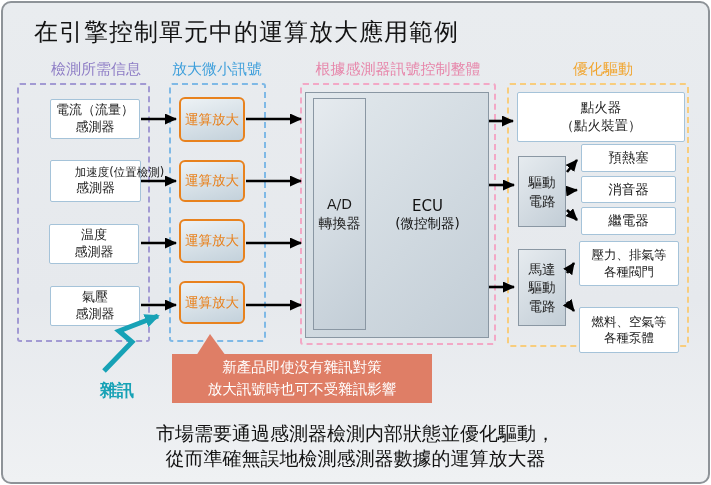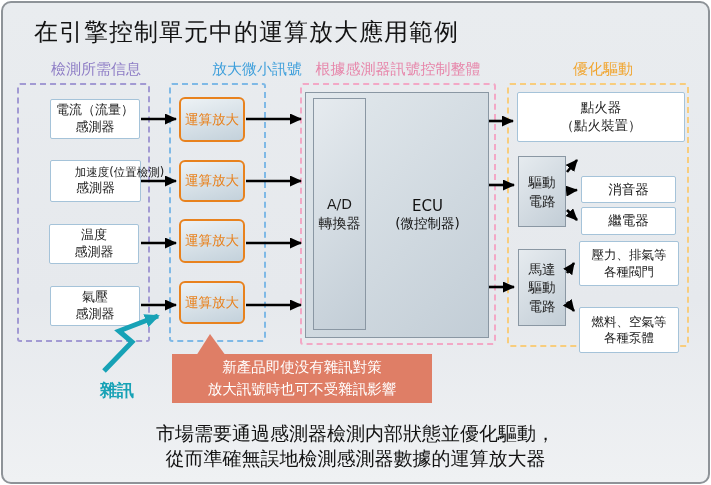--- a/index.html
+++ b/index.html
@@ -60,21 +60,21 @@
 </style>
 </head>
 <body>
 
 <div class="stage">
   <div class="card"></div>
 
   <div class="abs title" style="left:34px;top:16px;">在引擎控制單元中的運算放大應用範例</div>
 
   <div class="abs lbl lbl-detect" style="left:40px;top:60px;width:112px;">檢測所需信息</div>
-  <div class="abs lbl lbl-amplify" style="left:167px;top:60px;width:100px;margin-left:40px;">放大微小訊號</div>
+  <div class="abs lbl lbl-amplify" style="left:167px;top:60px;width:100px;">放大微小訊號</div>
   <div class="abs lbl lbl-control" style="left:302px;top:60px;width:192px;">根據感測器訊號控制整體</div>
   <div class="abs lbl lbl-drive" style="left:564px;top:60px;width:78px;">優化驅動</div>
 
   <div class="abs dash dash-purple" style="left:17px;top:83px;width:133px;height:259px;"></div>
   <div class="abs dash dash-blue" style="left:169px;top:83px;width:97px;height:259px;"></div>
   <div class="abs dash dash-pink" style="left:300px;top:83px;width:196px;height:262px;"></div>
   <div class="abs dash dash-orange" style="left:507px;top:83px;width:182px;height:264px;"></div>
 
   <div class="abs wbox" style="left:50px;top:99px;width:90px;height:40px;">
     <span>電流（流量）</span>
@@ -116,20 +116,23 @@
     <span class="ecu-line2">(微控制器)</span>
   </div>
 
   <div class="abs wbox" style="left:517px;top:92px;width:168px;height:50px;font-size:13.5px;">
     <span>點火器</span>
     <span>（點火裝置）</span>
   </div>
   <div class="abs gbox" style="left:518px;top:156px;width:48px;height:71px;">
     <span>驅動</span>
     <span>電路</span>
+  </div>
+  <div class="abs wbox" style="left:581px;top:144px;width:95px;height:28px;font-size:13.5px;">
+    <span>預熱塞</span>
   </div>
   <div class="abs wbox" style="left:581px;top:176px;width:95px;height:27px;font-size:13.5px;">
     <span>消音器</span>
   </div>
   <div class="abs wbox" style="left:581px;top:207px;width:95px;height:28px;font-size:13.5px;">
     <span>繼電器</span>
   </div>
   <div class="abs gbox" style="left:518px;top:249px;width:48px;height:77px;">
     <span>馬達</span>
     <span>驅動</span>

